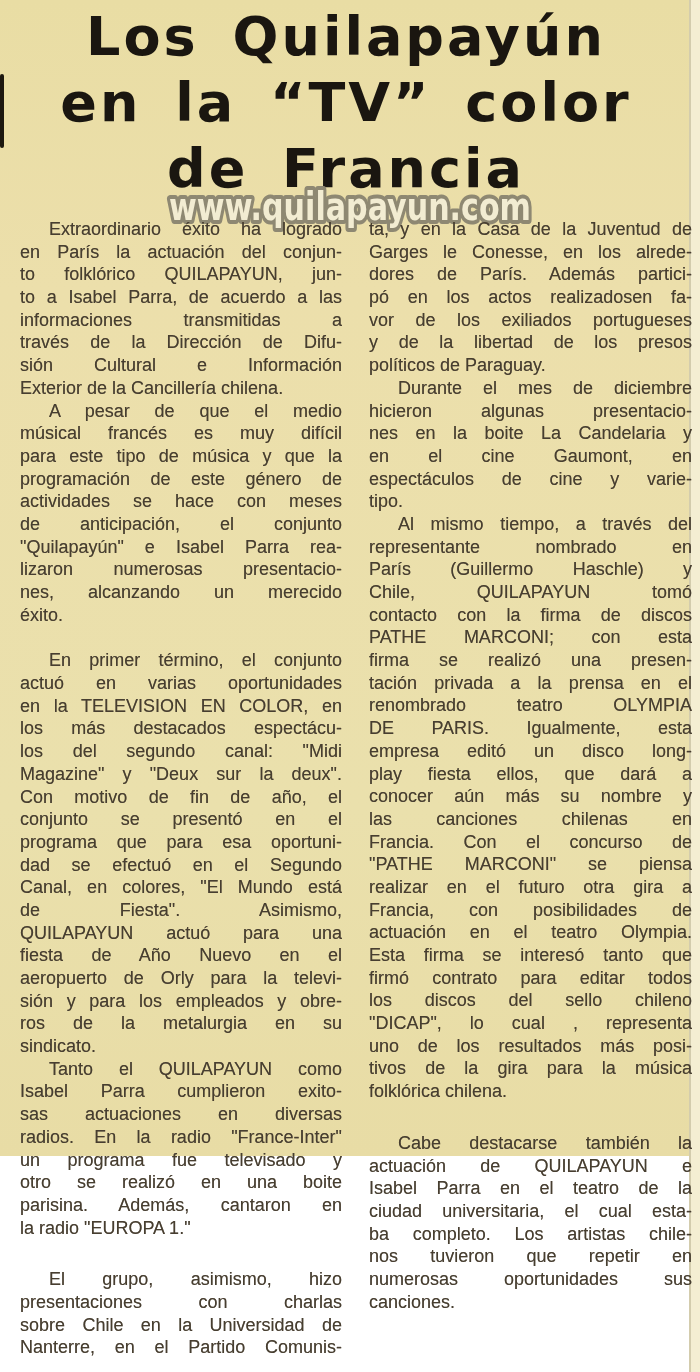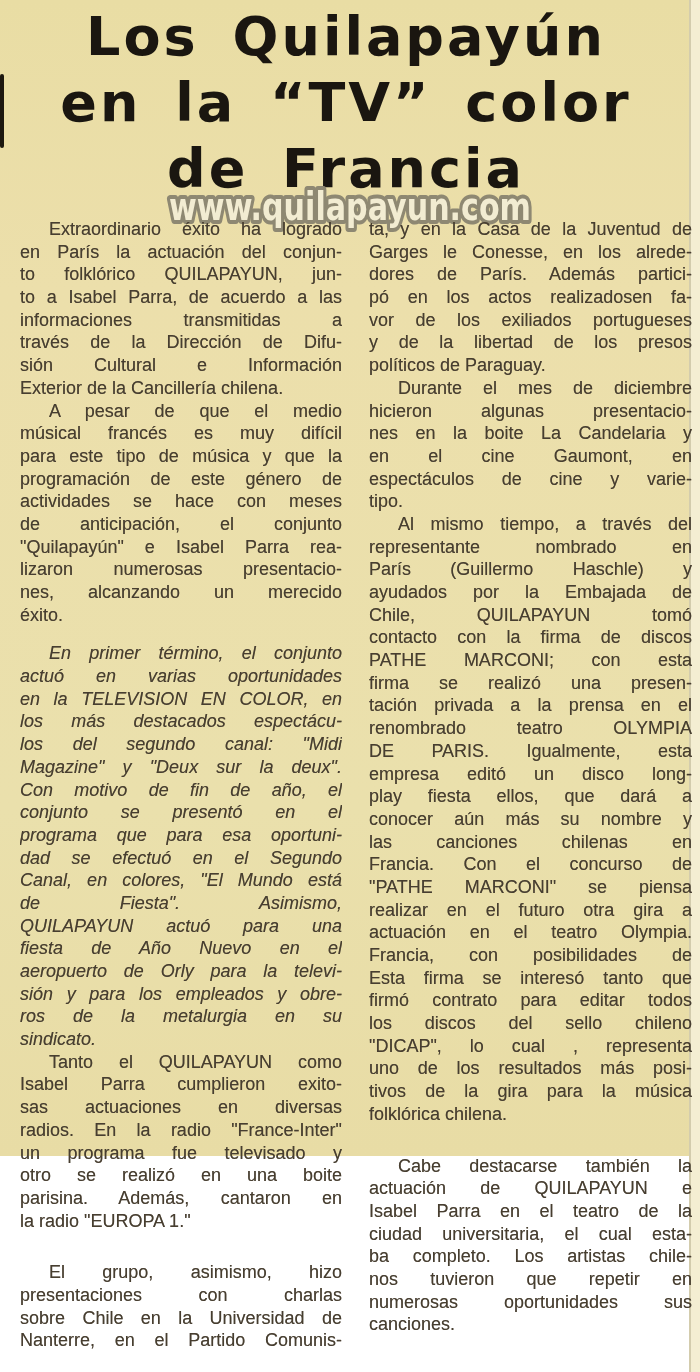--- a/index.html
+++ b/index.html
@@ -49,21 +49,21 @@
     position: absolute; top: 218px;
     width: 322px;
     font-size: 18px;
     line-height: 22.7px;
     color: #473e30;
     text-shadow: 0 0 0.5px rgba(71,62,48,0.55);
   }
   .col-left  { left: 20px; }
   .col-right { left: 369px; width: 323px; }
   .para { margin: 0; }
-  .para.gap-sm { margin-top: 16px; font-style: italic; }
+  .para.gap-sm { margin-top: 23px; }
   .para.gap-lg { margin-top: 29px; }
   .line {
     height: 22.7px;
     text-align: justify;
     text-align-last: justify;
     overflow: hidden;
     white-space: nowrap;
   }
   .line.last { text-align-last: left; }
   .line.ind  { text-indent: 29px; }
@@ -161,37 +161,36 @@
         <div class="line">hicieron algunas presentacio-</div>
         <div class="line">nes en la boite La Candelaria y</div>
         <div class="line">en el cine Gaumont, en</div>
         <div class="line">espectáculos de cine y varie-</div>
         <div class="line last">tipo.</div>
       </div>
       <div class="para">
         <div class="line ind">Al mismo tiempo, a través del</div>
         <div class="line">representante nombrado en</div>
         <div class="line">París (Guillermo Haschle) y</div>
-        <div class="line">ayudados por la Embajada de</div>
         <div class="line">Chile, QUILAPAYUN tomó</div>
         <div class="line">contacto con la firma de discos</div>
         <div class="line">PATHE MARCONI; con esta</div>
         <div class="line">firma se realizó una presen-</div>
         <div class="line">tación privada a la prensa en el</div>
         <div class="line">renombrado teatro OLYMPIA</div>
         <div class="line">DE PARIS. Igualmente, esta</div>
         <div class="line">empresa editó un disco long-</div>
         <div class="line">play fiesta ellos, que dará a</div>
         <div class="line">conocer aún más su nombre y</div>
         <div class="line">las canciones chilenas en</div>
         <div class="line">Francia. Con el concurso de</div>
         <div class="line">"PATHE MARCONI" se piensa</div>
         <div class="line">realizar en el futuro otra gira a</div>
+        <div class="line">Francia, con posibilidades de</div>
         <div class="line">actuación en el teatro Olympia.</div>
-        <div class="line">Francia, con posibilidades de</div>
         <div class="line">Esta firma se interesó tanto que</div>
         <div class="line">firmó contrato para editar todos</div>
         <div class="line">los discos del sello chileno</div>
         <div class="line">"DICAP", lo cual , representa</div>
         <div class="line">uno de los resultados más posi-</div>
         <div class="line">tivos de la gira para la música</div>
         <div class="line last">folklórica chilena.</div>
       </div>
       <div class="para gap-lg">
         <div class="line ind">Cabe destacarse también la</div>

